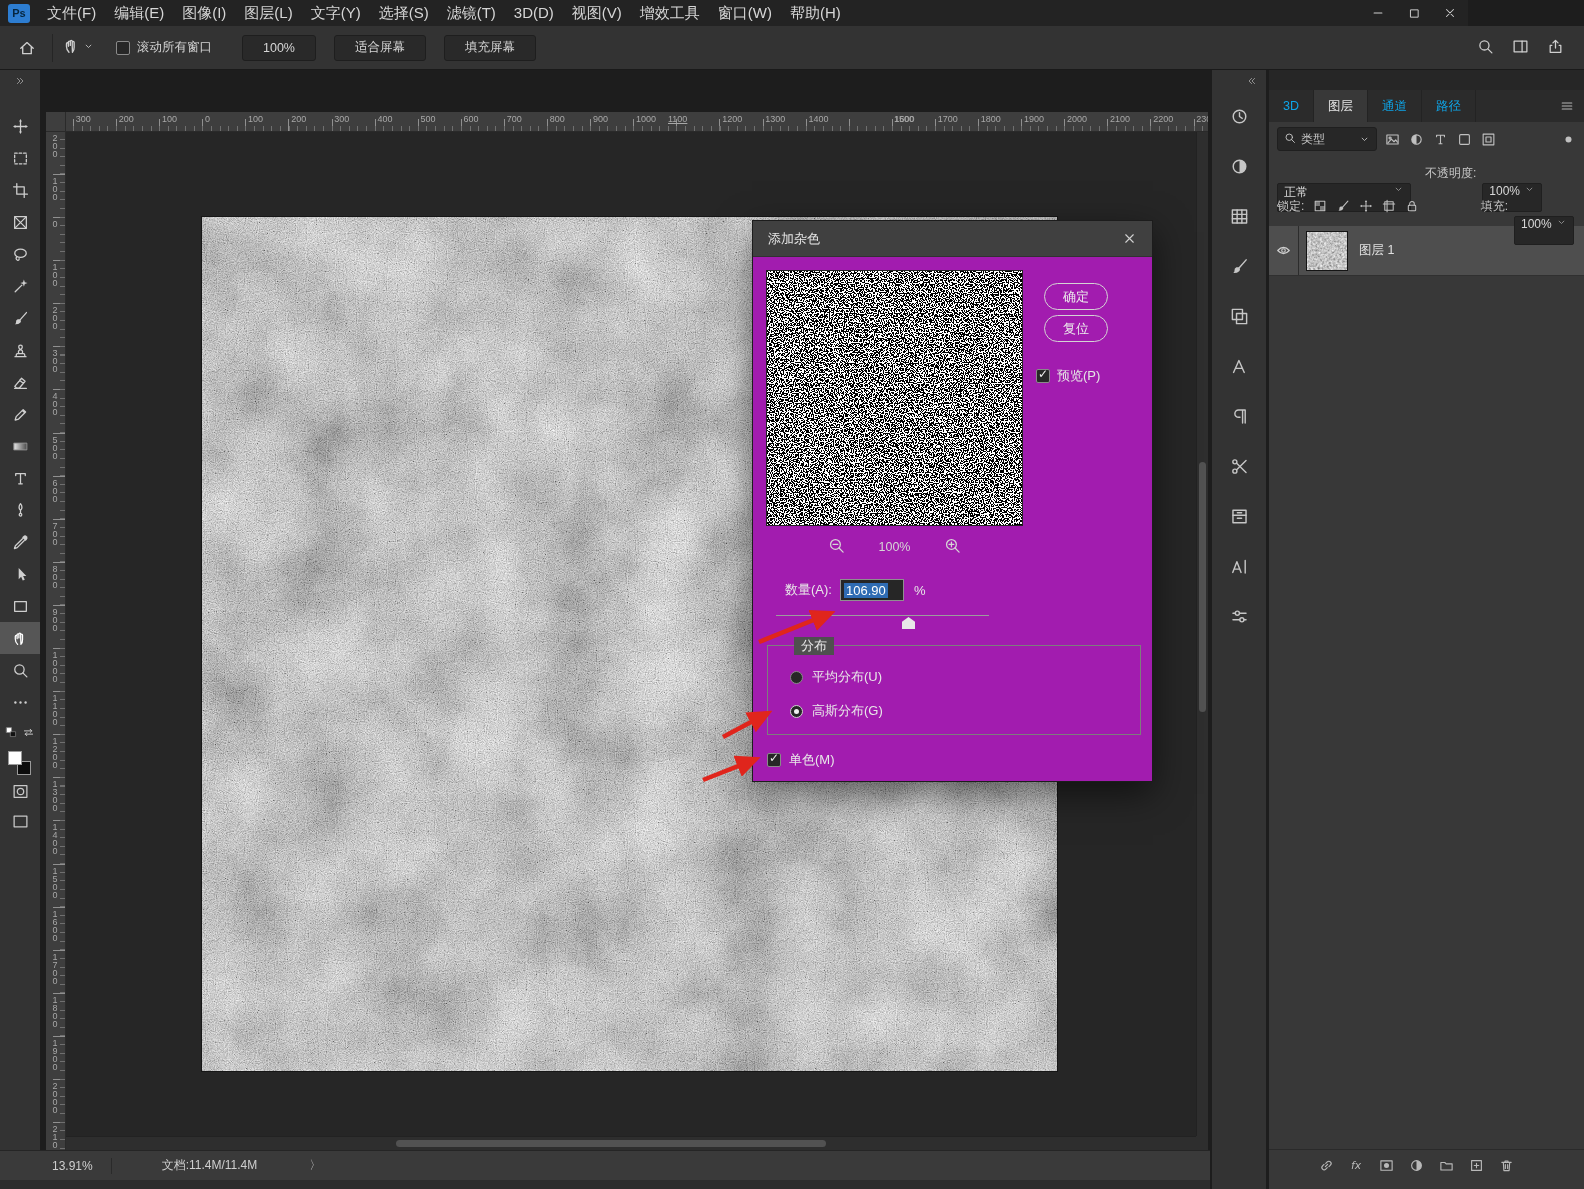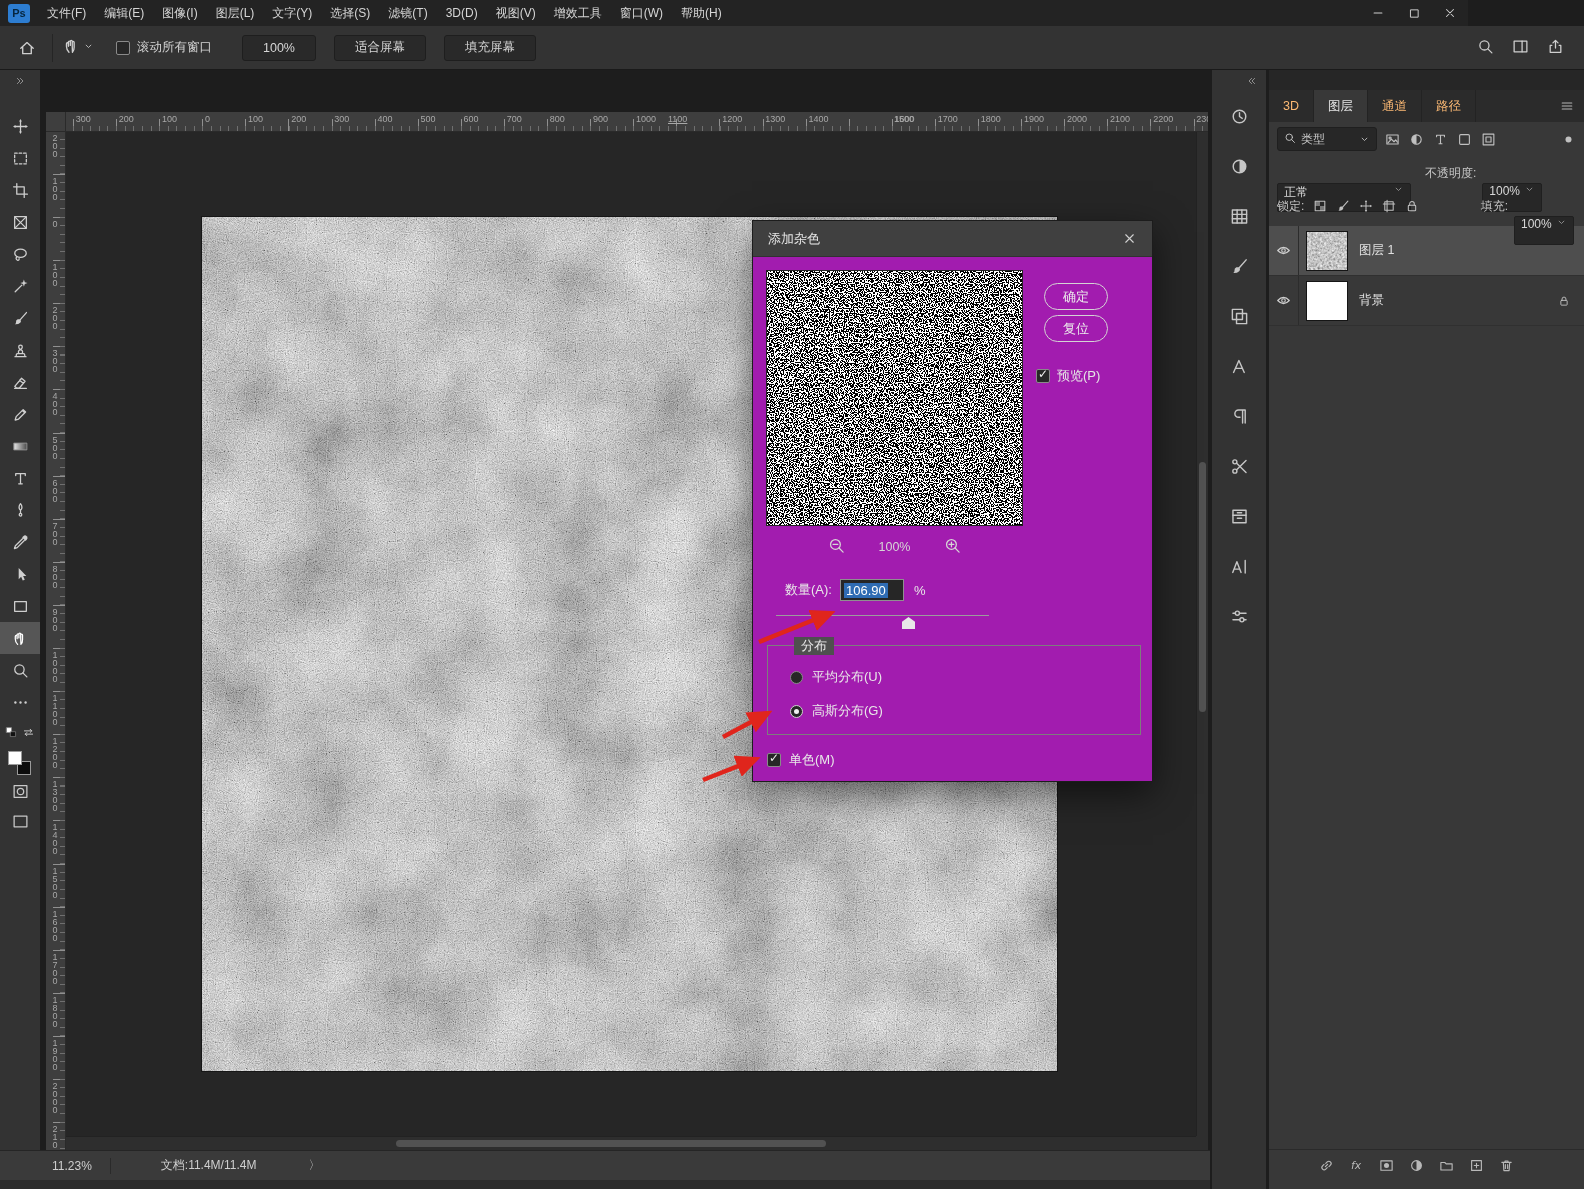--- a/index.html
+++ b/index.html
@@ -11,21 +11,21 @@
   }
   #app { position:absolute; inset:0; }
 
   
   .menu-bar { position:absolute; left:0; top:0; width:1468px; height:26px;
     background:#232323; display:flex; align-items:center; }
   .ps-logo { width:22px; height:19px; margin:0 8px 0 8px; background:#2d7dd1;
     color:#06263f; font-weight:bold; font-size:11px; border-radius:3px;
     display:flex; align-items:center; justify-content:center; }
   .menu-items { display:flex; align-items:center; height:100%; }
-  .menu-item { padding:0 9px; line-height:26px; color:#d6d6d6; font-size:12px; cursor:default; }
+  .menu-item { padding:0 9px; line-height:26px; color:#d6d6d6; font-size:15px; cursor:default; }
   .window-controls { margin-left:auto; display:flex; height:100%; }
   .win-btn { width:36px; height:26px; display:flex; align-items:center; justify-content:center; color:#cfcfcf; }
 
   
   .options-bar { position:absolute; left:0; top:26px; width:1584px; height:44px;
     background:#333333; border-bottom:1px solid #1a1a1a; display:flex; align-items:center; }
   .opt-icon { display:flex; align-items:center; justify-content:center; width:30px; color:#cfcfcf; }
   .opt-home { margin-left:12px; }
   .opt-sep { width:1px; height:28px; background:#252525; margin:0 10px; }
   .opt-tool { display:flex; align-items:center; gap:2px; color:#cfcfcf; margin-right:22px; }
@@ -123,21 +123,21 @@
   .strip-collapse { height:22px; display:flex; align-items:center; justify-content:flex-end;
     padding-right:8px; color:#9a9a9a; }
   .strip-icons { display:flex; flex-direction:column; align-items:center; gap:26px; padding-top:12px; }
   .strip-icon { width:26px; height:24px; display:flex; align-items:center; justify-content:center; color:#c6c6c6; }
 
   
   .right-panel { position:absolute; left:1269px; top:70px; width:315px; height:1119px; background:#383838; }
   .panel-top { height:20px; background:#262626; }
   .panel-tabs { height:32px; background:#2b2b2b; display:flex; align-items:stretch; }
   .panel-tab { padding:0 14px; display:flex; align-items:center; font-size:12.5px;
-    color:#fdba74; border-right:1px solid #232323; }
+    color:#0ea5e9; border-right:1px solid #232323; }
   .panel-tab.active { background:#383838; color:#e3e3e3; }
   .panel-menu { margin-left:auto; display:flex; align-items:center; padding-right:10px; color:#b5b5b5; }
   .filter-row { height:34px; display:flex; align-items:center; padding:0 8px; gap:8px; }
   .search-box { width:100px; height:24px; background:#272727; border:1px solid #1f1f1f;
     border-radius:3px; display:flex; align-items:center; gap:5px; padding:0 6px; color:#c9c9c9; }
   .filter-icons { display:flex; align-items:center; gap:9px; color:#c0c0c0; flex:1; }
   .filter-icons > :last-child { margin-left:auto; }
   .blend-row { height:34px; display:flex; align-items:center; padding:0 10px 0 8px; }
   .combo { height:29px; background:#272727; border:1px solid #1f1f1f; border-radius:2px;
     display:flex; align-items:flex-start; padding:0 6px; color:#d8d8d8; font-size:12px;margin-top:48px; }
@@ -638,21 +638,21 @@
   </div>
   <div class="vscroll">
       <div class="sthumb"></div>
     </div>
   <div class="hscroll">
       <div class="sthumb"></div>
     </div>
   <div class="scroll-corner"></div>
 
   <div class="status-bar">
-    <span class="sb-zoom">11.23%</span>
+    <span class="sb-zoom">13.91%</span>
     <span class="sb-div"></span>
     <span class="sb-doc">文档:11.4M/11.4M</span>
     <span class="sb-chevron">〉</span>
   </div>
   <div class="bottom-strip"></div>
 
   <div class="icon-strip">
     <div class="strip-collapse">
         <svg viewBox="0 0 16 16" width="12" height="12" fill="none" stroke="currentColor" stroke-width="1.2" stroke-linecap="round" stroke-linejoin="round" aria-hidden="true">
           <path d="M11.5 4.5 L8 8 l3.5 3.5 M7.5 4.5 L4 8 l3.5 3.5"></path>
@@ -864,38 +864,20 @@
                 <path d="M1.8 8 q6.2-6.6 12.4 0 q-6.2 6.6-12.4 0 z"></path>
                 <circle cx="8" cy="8" r="1.9"></circle>
               </svg>
             </span>
           </div>
           <div class="thumb"><svg width="40" height="38">
               <rect width="40" height="38" fill="#fff"></rect>
               <rect width="40" height="38" filter="url(#f-thumb)"></rect>
             </svg></div>
           <span class="layer-name">图层 1</span>
-        </div>
-        <div class="layer-row">
-          <div class="eye-cell">
-            <span style="display:flex">
-              <svg viewBox="0 0 16 16" width="15" height="15" fill="none" stroke="currentColor" stroke-width="1.2" stroke-linecap="round" stroke-linejoin="round" aria-hidden="true">
-                <path d="M1.8 8 q6.2-6.6 12.4 0 q-6.2 6.6-12.4 0 z"></path>
-                <circle cx="8" cy="8" r="1.9"></circle>
-              </svg>
-            </span>
-          </div>
-          <div class="thumb"></div>
-          <span class="layer-name">背景</span>
-          <span class="layer-lock">
-            <svg viewBox="0 0 16 16" width="12" height="12" fill="none" stroke="currentColor" stroke-width="1.2" stroke-linecap="round" stroke-linejoin="round" aria-hidden="true">
-              <rect x="3.8" y="7.2" width="8.4" height="6.3" rx=".8"></rect>
-              <path d="M5.4 7.2 V5.4 a2.6 2.6 0 0 1 5.2 0 v1.8"></path>
-            </svg>
-          </span>
         </div>
       </div>
     <div class="panel-bottom">
         <span class="pb-icon">
           <svg viewBox="0 0 16 16" width="15" height="15" fill="none" stroke="currentColor" stroke-width="1.2" stroke-linecap="round" stroke-linejoin="round" aria-hidden="true">
             <path d="M6.8 9.2 l2.4-2.4 M5.4 6.8 L3.8 8.4 a2.4 2.4 0 0 0 3.4 3.4 l1.6-1.6 M10.6 9.2 l1.6-1.6 a2.4 2.4 0 0 0-3.4-3.4 L7.2 5.8"></path>
           </svg>
         </span>
         <span class="pb-icon">
           <svg viewBox="0 0 16 16" width="15" height="15" fill="none" stroke="currentColor" stroke-width="1.2" stroke-linecap="round" stroke-linejoin="round" aria-hidden="true">

